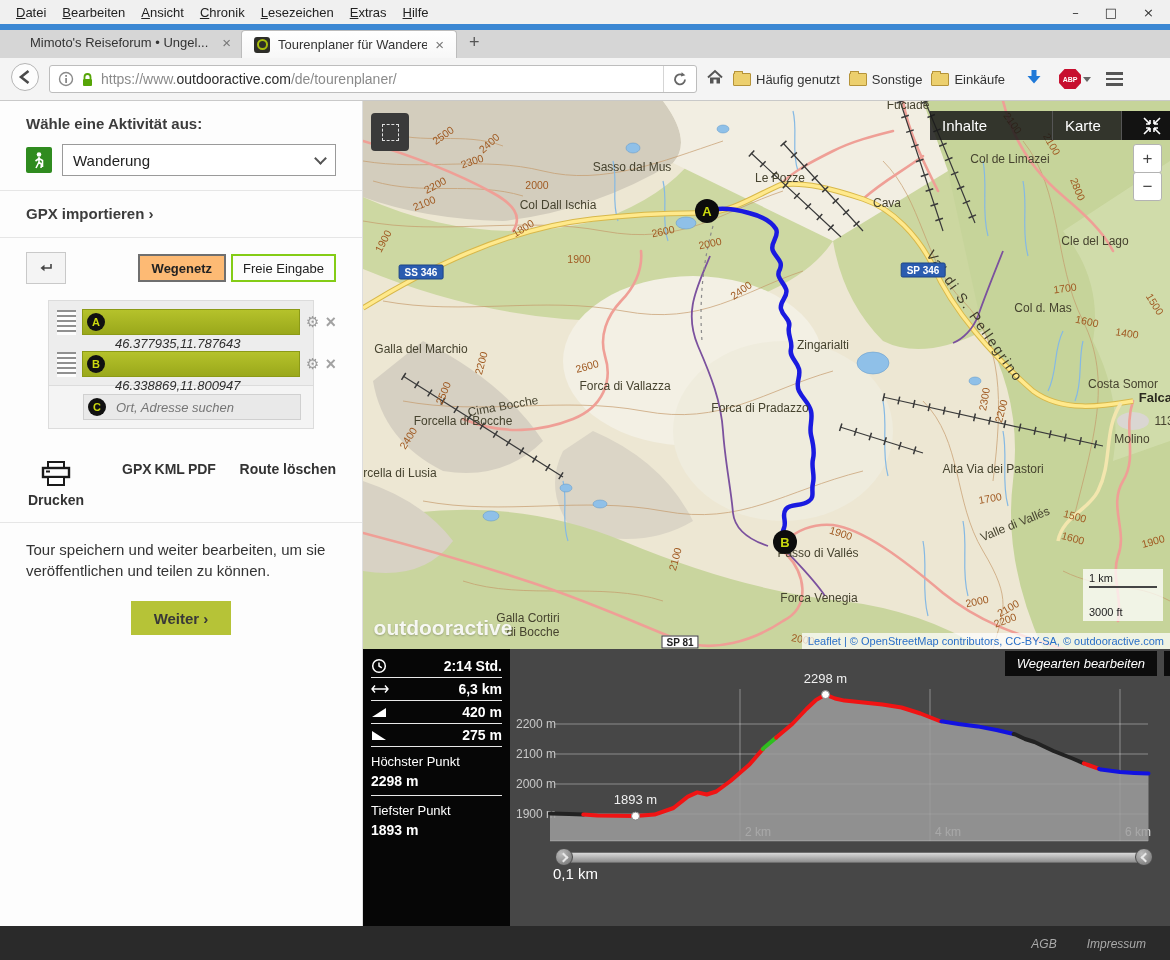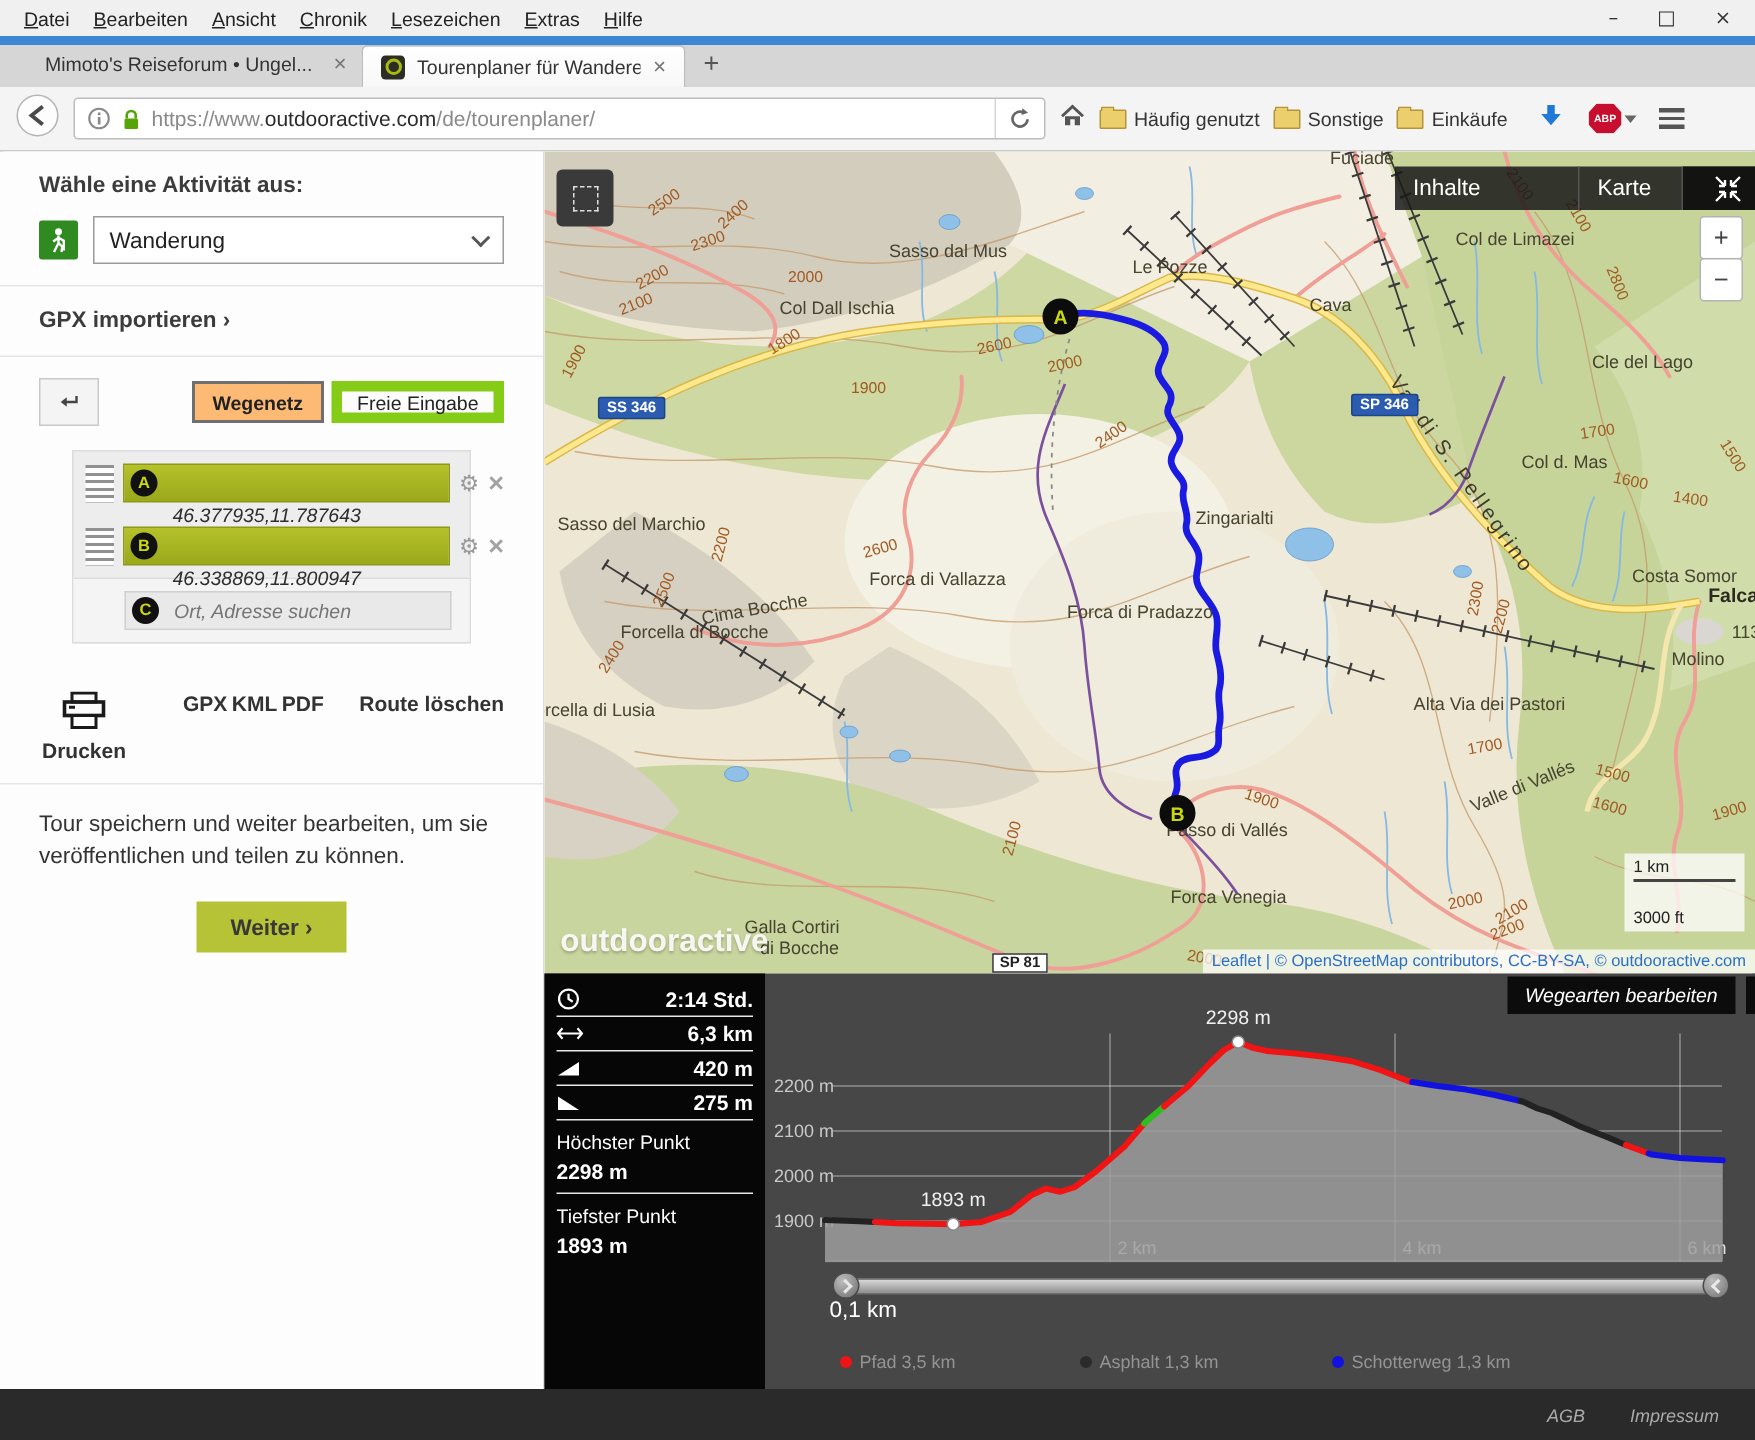--- a/index.html
+++ b/index.html
@@ -41,21 +41,21 @@
   .sb-section{padding:14px 26px;border-bottom:1px solid #e6e6e6;}
   .sb-heading{font-size:15px;font-weight:bold;color:#3c3c3c;margin-bottom:12px;}
   .activity-row{display:flex;align-items:center;gap:10px;}
   .act-icon{width:26px;height:26px;background:#2f8b1f;border-radius:2px;display:flex;align-items:center;justify-content:center;}
   .select{flex:1;height:30px;border:1px solid #9a9a9a;background:#fff;display:flex;align-items:center;padding:0 10px;font-size:15px;color:#222;position:relative;}
   .select .chev{position:absolute;right:10px;top:9px;width:7px;height:7px;border-right:2px solid #555;border-bottom:2px solid #555;transform:rotate(45deg);}
   .gpx-link{font-size:15px;font-weight:bold;color:#3c3c3c;}
   .mode-row{display:flex;align-items:center;}
   .undo-btn{width:38px;height:30px;background:#f4f4f4;border:1px solid #c9c9c9;display:flex;align-items:center;justify-content:center;}
   .btn-wegenetz{margin-left:auto;height:28px;padding:0 12px;background:#fdba74;border:2px solid #6f6f6f;font-size:13px;font-weight:bold;color:#222;}
-  .btn-freie{height:28px;padding:0 10px;background:#fcfcfc;border:7px solid #84cc16;font-size:13px;color:#222;margin-left:5px;}
+  .btn-freie{height:28px;padding:0 10px;background:#fcfcfc;border:2px solid #84cc16;font-size:13px;color:#222;margin-left:5px;}
   .wp-panel{margin:16px 22px 0 22px;background:#ededed;border:1px solid #dcdcdc;}
   .wp-row{display:flex;align-items:center;padding:8px 8px;gap:6px;}
   .wp-handle{width:19px;height:25px;background:repeating-linear-gradient(180deg,#909090 0 2px,#fdfdfd 2px 5px);flex:none;}
   .wp-pill{flex:1;height:24px;background:linear-gradient(#b5c22b,#9aa81b);border:1px solid #8c9a16;display:flex;align-items:center;gap:8px;padding:0 4px;}
   .wp-circle{width:18px;height:18px;background:#111;border-radius:50%;color:#cbd90f;font-size:11px;font-weight:bold;display:flex;align-items:center;justify-content:center;flex:none;}
   .wp-pill input{flex:1;background:transparent;border:none;outline:none;font-size:13px;font-style:italic;color:#2e2e2e;font-family:"Liberation Sans",sans-serif;margin-top:43px;}
   .wp-gear{color:#9a9a9a;font-size:15px;font-family:"DejaVu Sans",sans-serif;}
   .wp-x{color:#a2a2a2;font-size:18px;font-weight:bold;line-height:14px;}
   .wp-row.c-row{border-top:1px solid #dcdcdc;background:#f4f4f4;padding-left:34px;}
   .wp-input-gray{flex:1;height:24px;background:#e9e9e9;border:1px solid #d0d0d0;display:flex;align-items:center;gap:8px;padding:0 4px;margin-right:52px;}
@@ -383,21 +383,21 @@
           <span class="ml place" style="left: 647px; top: 58px;">Col de Limazei</span>
           <span class="ml place" style="left: 732px; top: 140px;">Cle del Lago</span>
           <span class="ml place" style="left: 680px; top: 207px;">Col d. Mas</span>
           <span class="ml place" style="left: 760px; top: 283px;">Costa Somor</span>
           <span class="ml town" style="left: 800px; top: 296px;">Falcade</span>
           <span class="ml place" style="left: 801px; top: 320px;">113</span>
           <span class="ml place" style="left: 769px; top: 338px;">Molino</span>
           <span class="ml place" style="left: 630px; top: 368px;">Alta Via dei Pastori</span>
           <span class="ml place" style="left: 652px; top: 423px; transform: translate(-50%, -50%) rotate(-22deg);">Valle di Vallés</span>
           <span class="ml valley" style="left: 612px; top: 215px; transform: translate(-50%, -50%) rotate(55deg);">Val di S. Pellegrino</span>
-          <span class="ml place" style="left: 58px; top: 248px;">Sasso del Marchio</span>
+          <span class="ml place" style="left: 58px; top: 248px;">Galla del Marchio</span>
           <span class="ml place" style="left: 140px; top: 305px; transform: translate(-50%, -50%) rotate(-10deg);">Cima Bocche</span>
           <span class="ml place" style="left: 100px; top: 320px;">Forcella di Bocche</span>
           <span class="ml place" style="left: 262px; top: 285px;">Forca di Vallazza</span>
           <span class="ml place" style="left: 397px; top: 307px;">Forca di Pradazzo</span>
           <span class="ml place" style="left: 30px; top: 372px;">Forcella di Lusia</span>
           <span class="ml place" style="left: 460px; top: 244px;">Zingarialti</span>
           <span class="ml place" style="left: 455px; top: 452px;">Passo di Vallés</span>
           <span class="ml place" style="left: 456px; top: 497px;">Forca Venegia</span>
           <span class="ml place" style="left: 165px; top: 517px;">Galla Cortiri</span>
           <span class="ml place" style="left: 170px; top: 531px;">di Bocche</span>
@@ -556,34 +556,20 @@
           <div class="shandle left">
               <i></i>
             </div>
           <div class="shandle right">
               <i></i>
             </div>
         </div>
         <span class="slider-label left">0,1 km</span>
         <span class="slider-label right">6,3 km</span>
 
-        <div id="legend">
-          <span class="legend-item" style="left:50px;">
-              <span class="legend-dot" style="background: rgb(240, 20, 20);"></span>
-              <span>Pfad 3,5 km</span>
-            </span>
-          <span class="legend-item" style="left:210px;">
-              <span class="legend-dot" style="background: rgb(43, 43, 43);"></span>
-              <span>Asphalt 1,3 km</span>
-            </span>
-          <span class="legend-item" style="left:378px;">
-              <span class="legend-dot" style="background: rgb(18, 18, 224);"></span>
-              <span>Schotterweg 1,3 km</span>
-            </span>
-        </div>
       </div>
     </div>
   </div>
 
   <div id="footer">
     <span>AGB</span>
     <span>Impressum</span>
   </div>
 </div>
 

